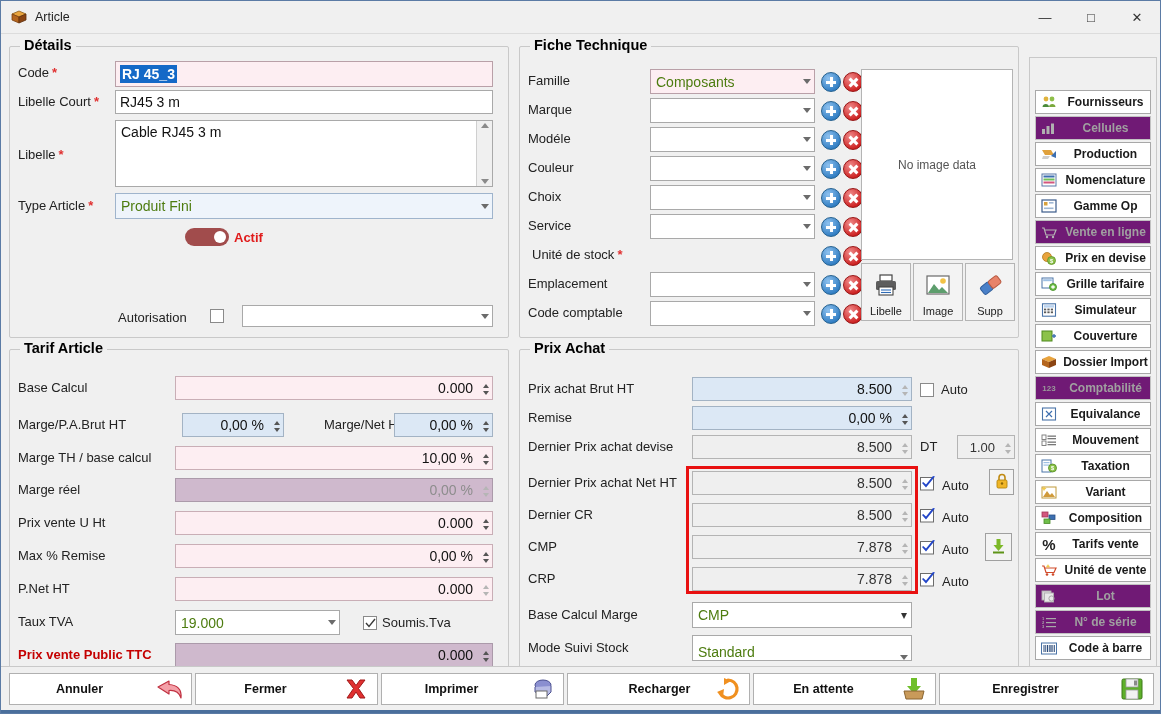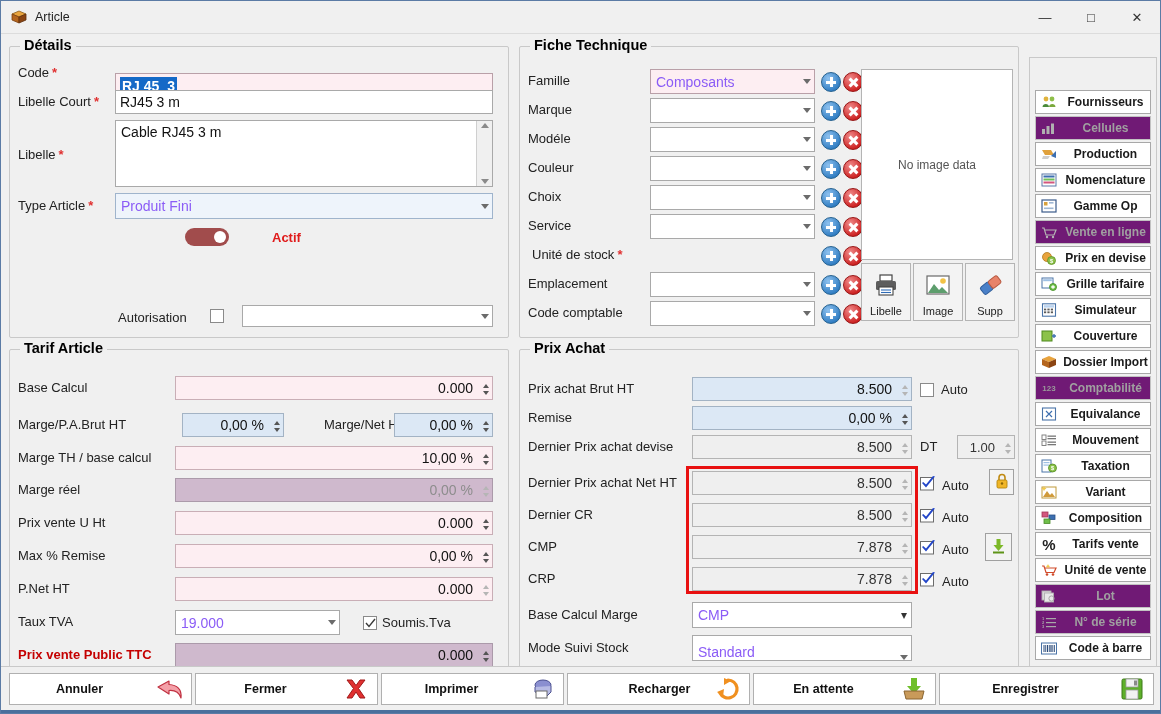--- a/index.html
+++ b/index.html
@@ -87,21 +87,21 @@
   .numwrap.grey{border-color:#b4b4b4;background:#efefef;}
   .numwrap.mauve{border-color:#ab9aaa;background:#cfb9cd;}
   .caret{
     width:14px;flex:0 0 14px;display:flex;align-items:center;justify-content:center;color:#555;
   }
   .caret i{width:0;height:0;border-left:4px solid transparent;border-right:4px solid transparent;border-top:5px solid #6b6b6b;}
   .caret.chev{font-size:12px;color:#333;}
   .selwrap{display:flex;align-items:center;box-sizing:border-box;border:1px solid #a9a9a9;height:24px;background:#fff;}
   .selwrap.pink{background:#fdeef2;border-color:#b9a0a8;}
   .selwrap.bluesel{background:#eef4fb;border-color:#9fb4cc;}
-  .selwrap .txt{flex:1 1 auto;padding-left:5px;font-size:14px;color:#8b5cf6;white-space:nowrap;overflow:hidden;}
+  .selwrap .txt{flex:1 1 auto;padding-left:5px;font-size:14px;color:#4d7c0f;white-space:nowrap;overflow:hidden;}
   
   .selhl{background:#1569c7;color:#fff;padding:1px 2px;font-weight:bold;}
   
   .ta{
     box-sizing:border-box;border:1px solid #a9a9a9;background:#fff;position:relative;
     font-size:14px;padding:3px 5px;color:#111;
   }
   .ta .sb{position:absolute;top:0;right:0;bottom:0;width:15px;background:#f0f0f0;border-left:1px solid #cfcfcf;
           display:flex;flex-direction:column;justify-content:space-between;align-items:center;padding:2px 0;}
   .ta .sb i{width:0;height:0;border-left:4px solid transparent;border-right:4px solid transparent;}
@@ -188,21 +188,21 @@
 
   <div class="content">
 
     <div class="group" style="left:8px;top:12px;width:500px;height:292px;">
       <div class="legend">Détails</div>
 
       <div class="row" style="left:8px;top:18px;width:104px;">
         <span class="lbl">Code</span>
         <span class="req">*</span>
       </div>
-      <div class="fld pink" style="position:absolute;left:105px;top:26px;width:378px;height:26px;">
+      <div class="fld pink" style="position:absolute;left:105px;top:14px;width:378px;height:26px;">
         <span class="selhl">RJ 45_3</span>
       </div>
 
       <div class="row" style="left:8px;top:47px;">
         <span class="lbl">Libelle Court</span>
         <span class="req">*</span>
       </div>
       <div class="fld" style="position:absolute;left:105px;top:43px;width:378px;height:24px;">
         <span>RJ45 3 m</span>
       </div>
@@ -223,21 +223,21 @@
         <span class="lbl">Type Article</span>
         <span class="req">*</span>
       </div>
       <div class="selwrap bluesel" style="position:absolute;left:105px;top:146px;width:378px;height:26px;">
         <span class="txt">Produit Fini</span>
         <span class="caret">
             <i></i>
           </span>
       </div>
 
-      <div class="row" style="left:175px;top:181px;align-items:center;gap:38px;">
+      <div class="row" style="left:175px;top:181px;align-items:center;">
         <span class="toggle">
             <span class="knob"></span>
           </span>
         <span class="actif">Actif</span>
       </div>
 
       <div class="row" style="left:108px;top:263px;">
         <span class="lbl">Autorisation</span>
       </div>
       <div style="position:absolute;left:200px;top:262px;">

